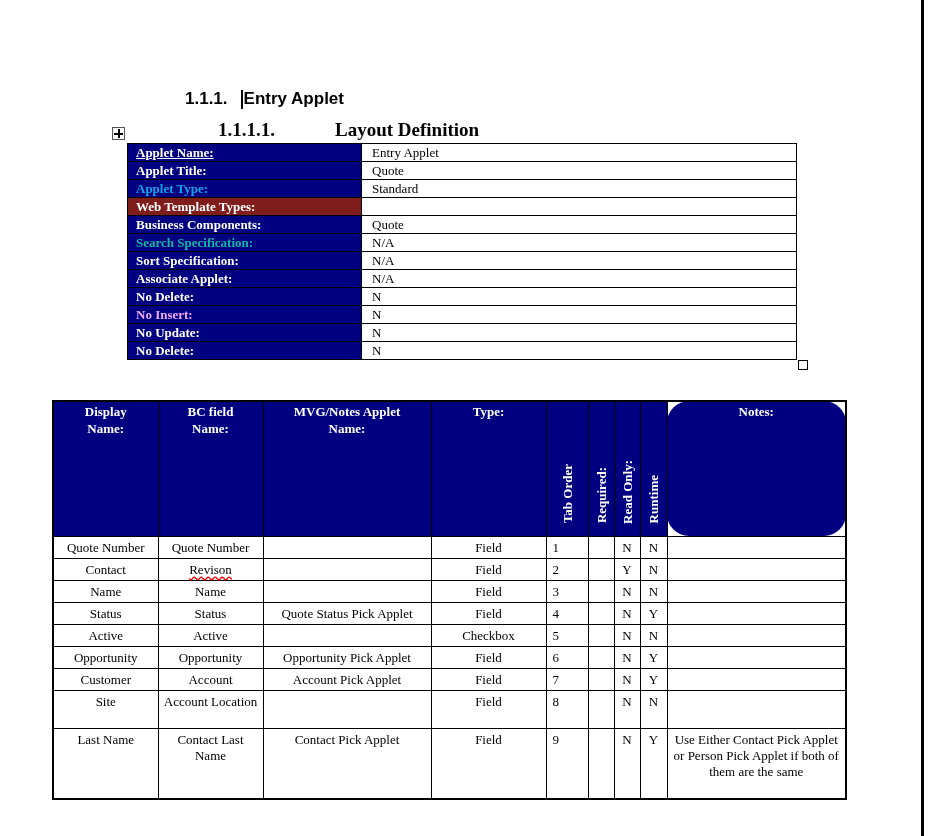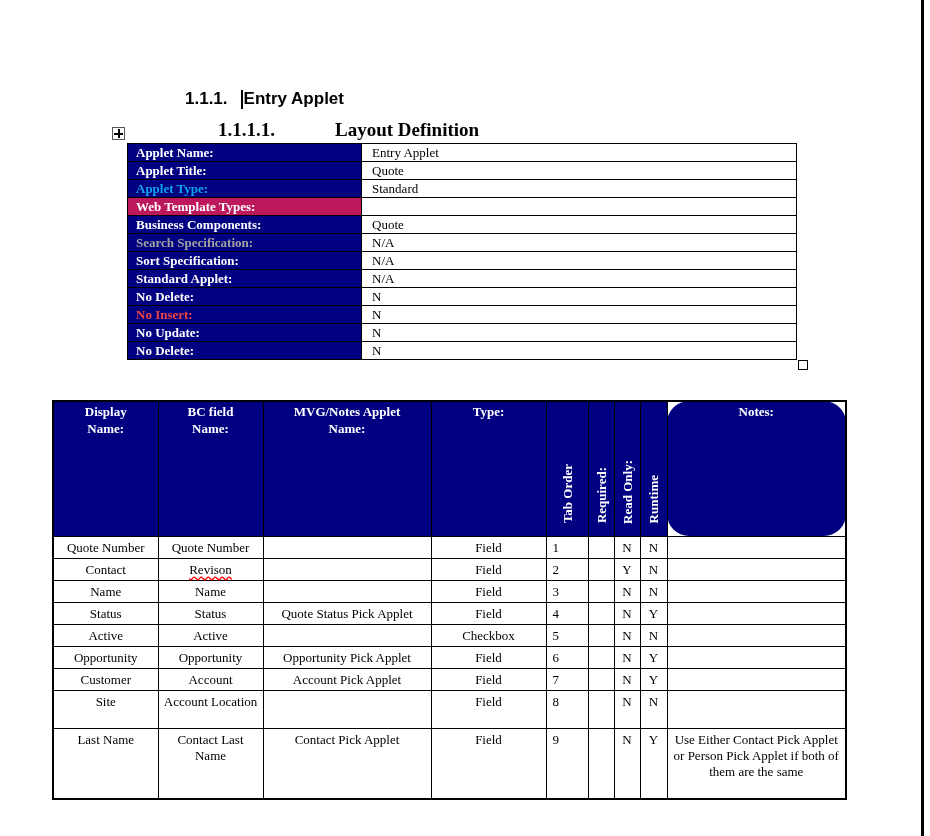--- a/index.html
+++ b/index.html
@@ -83,57 +83,57 @@
   <span>1.1.1.1.</span>
   <span class="h2-gap"></span>
   <span>Layout Definition</span>
 </div>
 
 <div class="move-handle"></div>
 
 <table class="props-table">
   <tbody>
       <tr>
-        <td class="plabel" style="background: rgb(0, 0, 128); color: rgb(255, 255, 255);">Applet Name:</td>
+        <td class="plabel" style="background: rgb(0, 0, 128); color: rgb(255, 255, 255); text-decoration: underline;">Applet Name:</td>
         <td class="pvalue">Entry Applet</td>
       </tr>
       <tr>
         <td class="plabel" style="background: rgb(0, 0, 128); color: rgb(255, 255, 255);">Applet Title:</td>
         <td class="pvalue">Quote</td>
       </tr>
       <tr>
         <td class="plabel" style="background: rgb(0, 0, 128); color: #0ea5e9;">Applet Type:</td>
         <td class="pvalue">Standard</td>
       </tr>
       <tr>
-        <td class="plabel" style="background: #be185d; color: rgb(255, 255, 255);">Web Template Types:</td>
+        <td class="plabel" style="background: #7f1d1d; color: rgb(255, 255, 255);">Web Template Types:</td>
         <td class="pvalue"></td>
       </tr>
       <tr>
         <td class="plabel" style="background: rgb(0, 0, 128); color: rgb(255, 255, 255);">Business Components:</td>
         <td class="pvalue">Quote</td>
       </tr>
       <tr>
-        <td class="plabel" style="background: rgb(0, 0, 128); color: #a3a3a3;">Search Specification:</td>
+        <td class="plabel" style="background: rgb(0, 0, 128); color: #14b8a6;">Search Specification:</td>
         <td class="pvalue">N/A</td>
       </tr>
       <tr>
         <td class="plabel" style="background: rgb(0, 0, 128); color: rgb(255, 255, 255);">Sort Specification:</td>
         <td class="pvalue">N/A</td>
       </tr>
       <tr>
-        <td class="plabel" style="background: rgb(0, 0, 128); color: rgb(255, 255, 255);">Standard Applet:</td>
+        <td class="plabel" style="background: rgb(0, 0, 128); color: rgb(255, 255, 255);">Associate Applet:</td>
         <td class="pvalue">N/A</td>
       </tr>
       <tr>
         <td class="plabel" style="background: rgb(0, 0, 128); color: rgb(255, 255, 255);">No Delete:</td>
         <td class="pvalue">N</td>
       </tr>
       <tr>
-        <td class="plabel" style="background: rgb(0, 0, 128); color: #ef4444;">No Insert:</td>
+        <td class="plabel" style="background: rgb(0, 0, 128); color: #f0abfc;">No Insert:</td>
         <td class="pvalue">N</td>
       </tr>
       <tr>
         <td class="plabel" style="background: rgb(0, 0, 128); color: rgb(255, 255, 255);">No Update:</td>
         <td class="pvalue">N</td>
       </tr>
       <tr>
         <td class="plabel" style="background: rgb(0, 0, 128); color: rgb(255, 255, 255);">No Delete:</td>
         <td class="pvalue">N</td>
       </tr>

